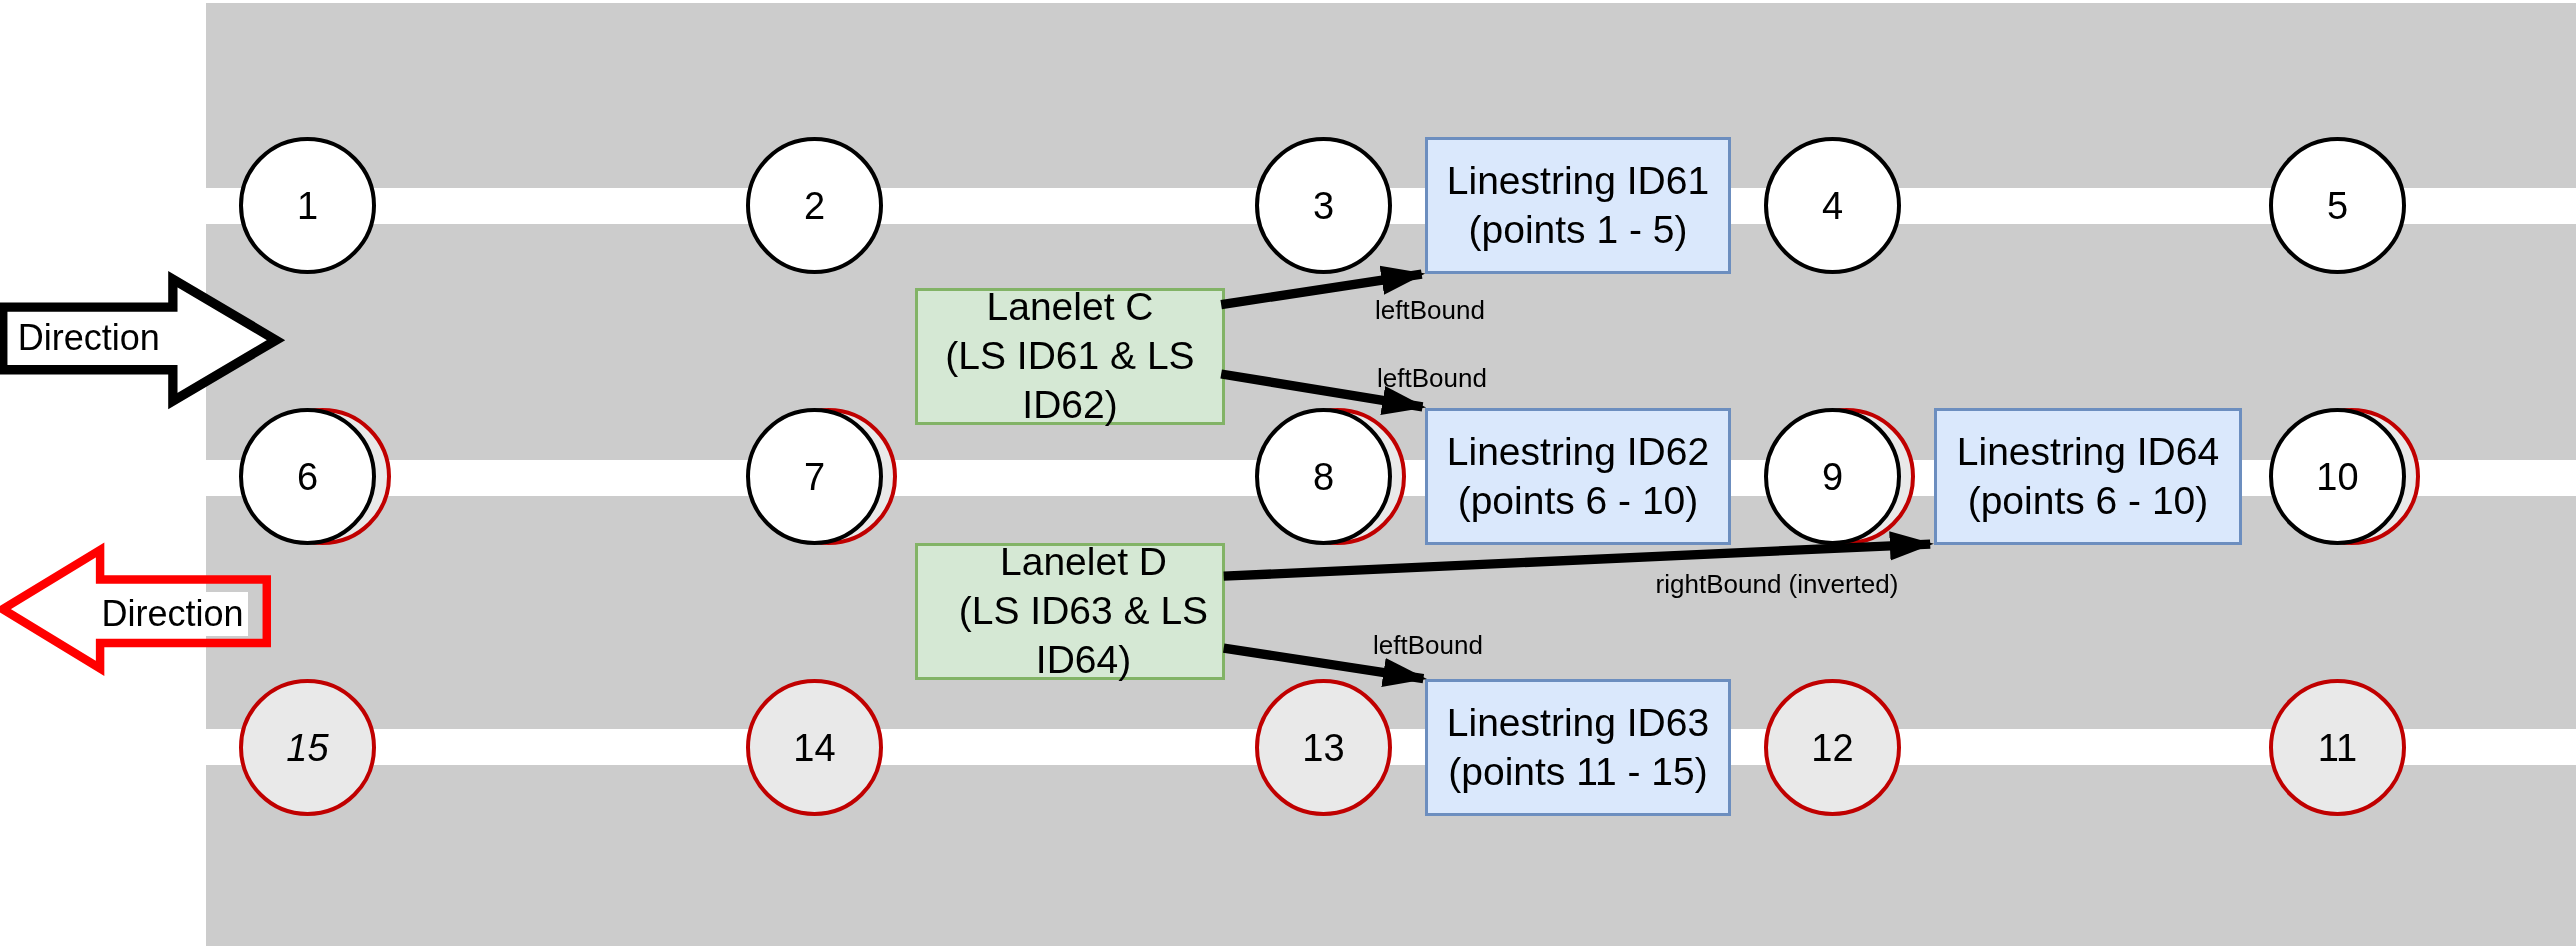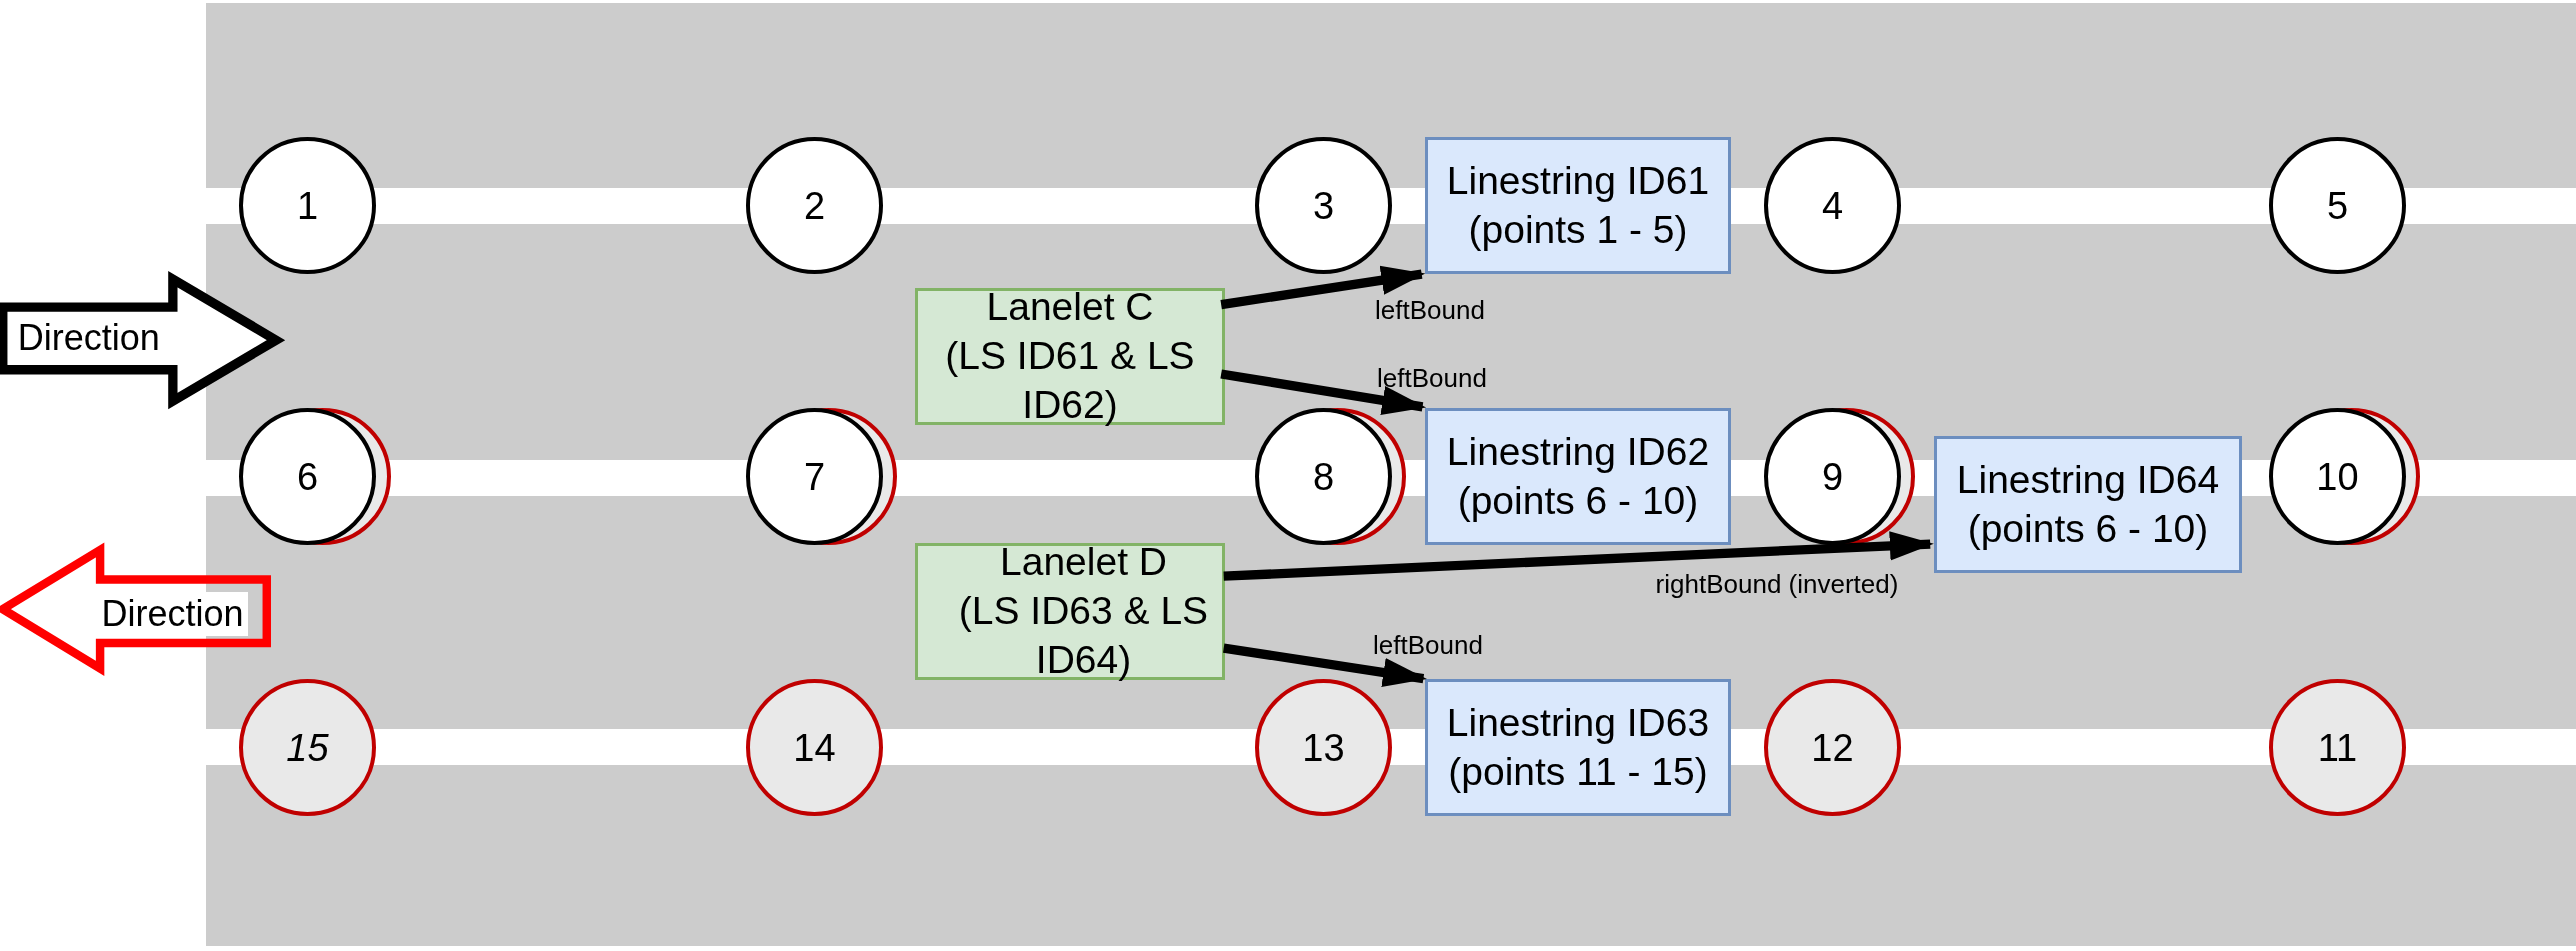--- a/index.html
+++ b/index.html
@@ -92,21 +92,21 @@
 </div>
 
 <div class="node linestring" style="left:1425px;top:137px;width:306px;height:137px;">
   <span>Linestring ID61</span>
   <span>(points 1 - 5)</span>
 </div>
 <div class="node linestring" style="left:1425px;top:408px;width:306px;height:137px;">
   <span>Linestring ID62</span>
   <span>(points 6 - 10)</span>
 </div>
-<div class="node linestring" style="left:1934px;top:408px;width:308px;height:137px;margin-top:28px;">
+<div class="node linestring" style="left:1934px;top:408px;width:308px;height:137px;">
   <span>Linestring ID64</span>
   <span>(points 6 - 10)</span>
 </div>
 <div class="node linestring" style="left:1425px;top:679px;width:306px;height:137px;">
   <span>Linestring ID63</span>
   <span>(points 11 - 15)</span>
 </div>
 
 <svg class="overlay" width="2576" height="951" viewBox="0 0 3044 1124">
   <defs>

